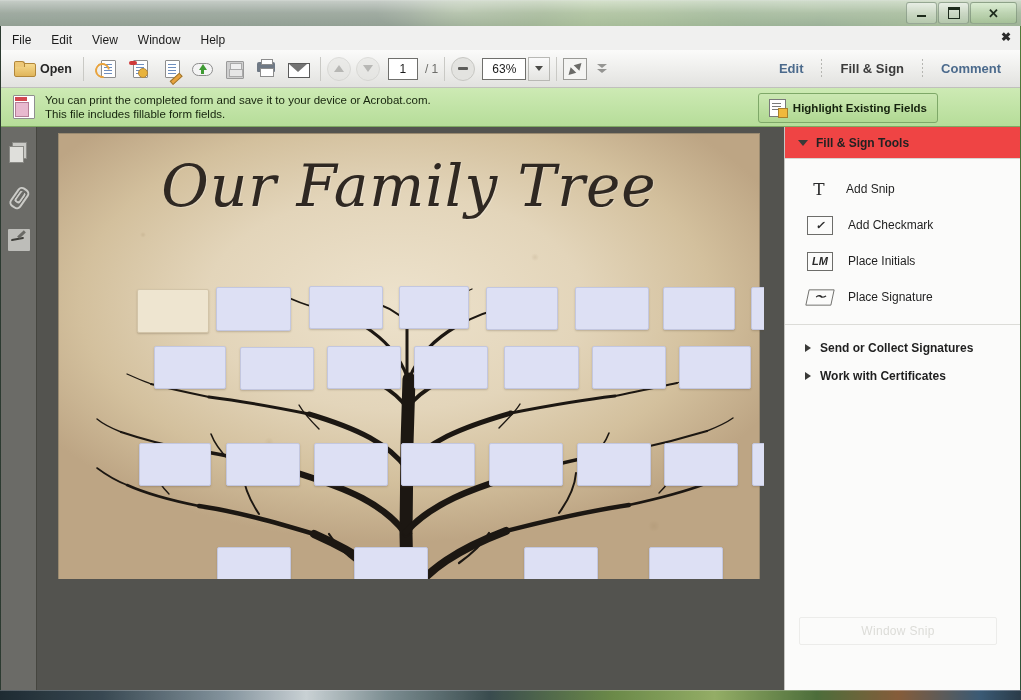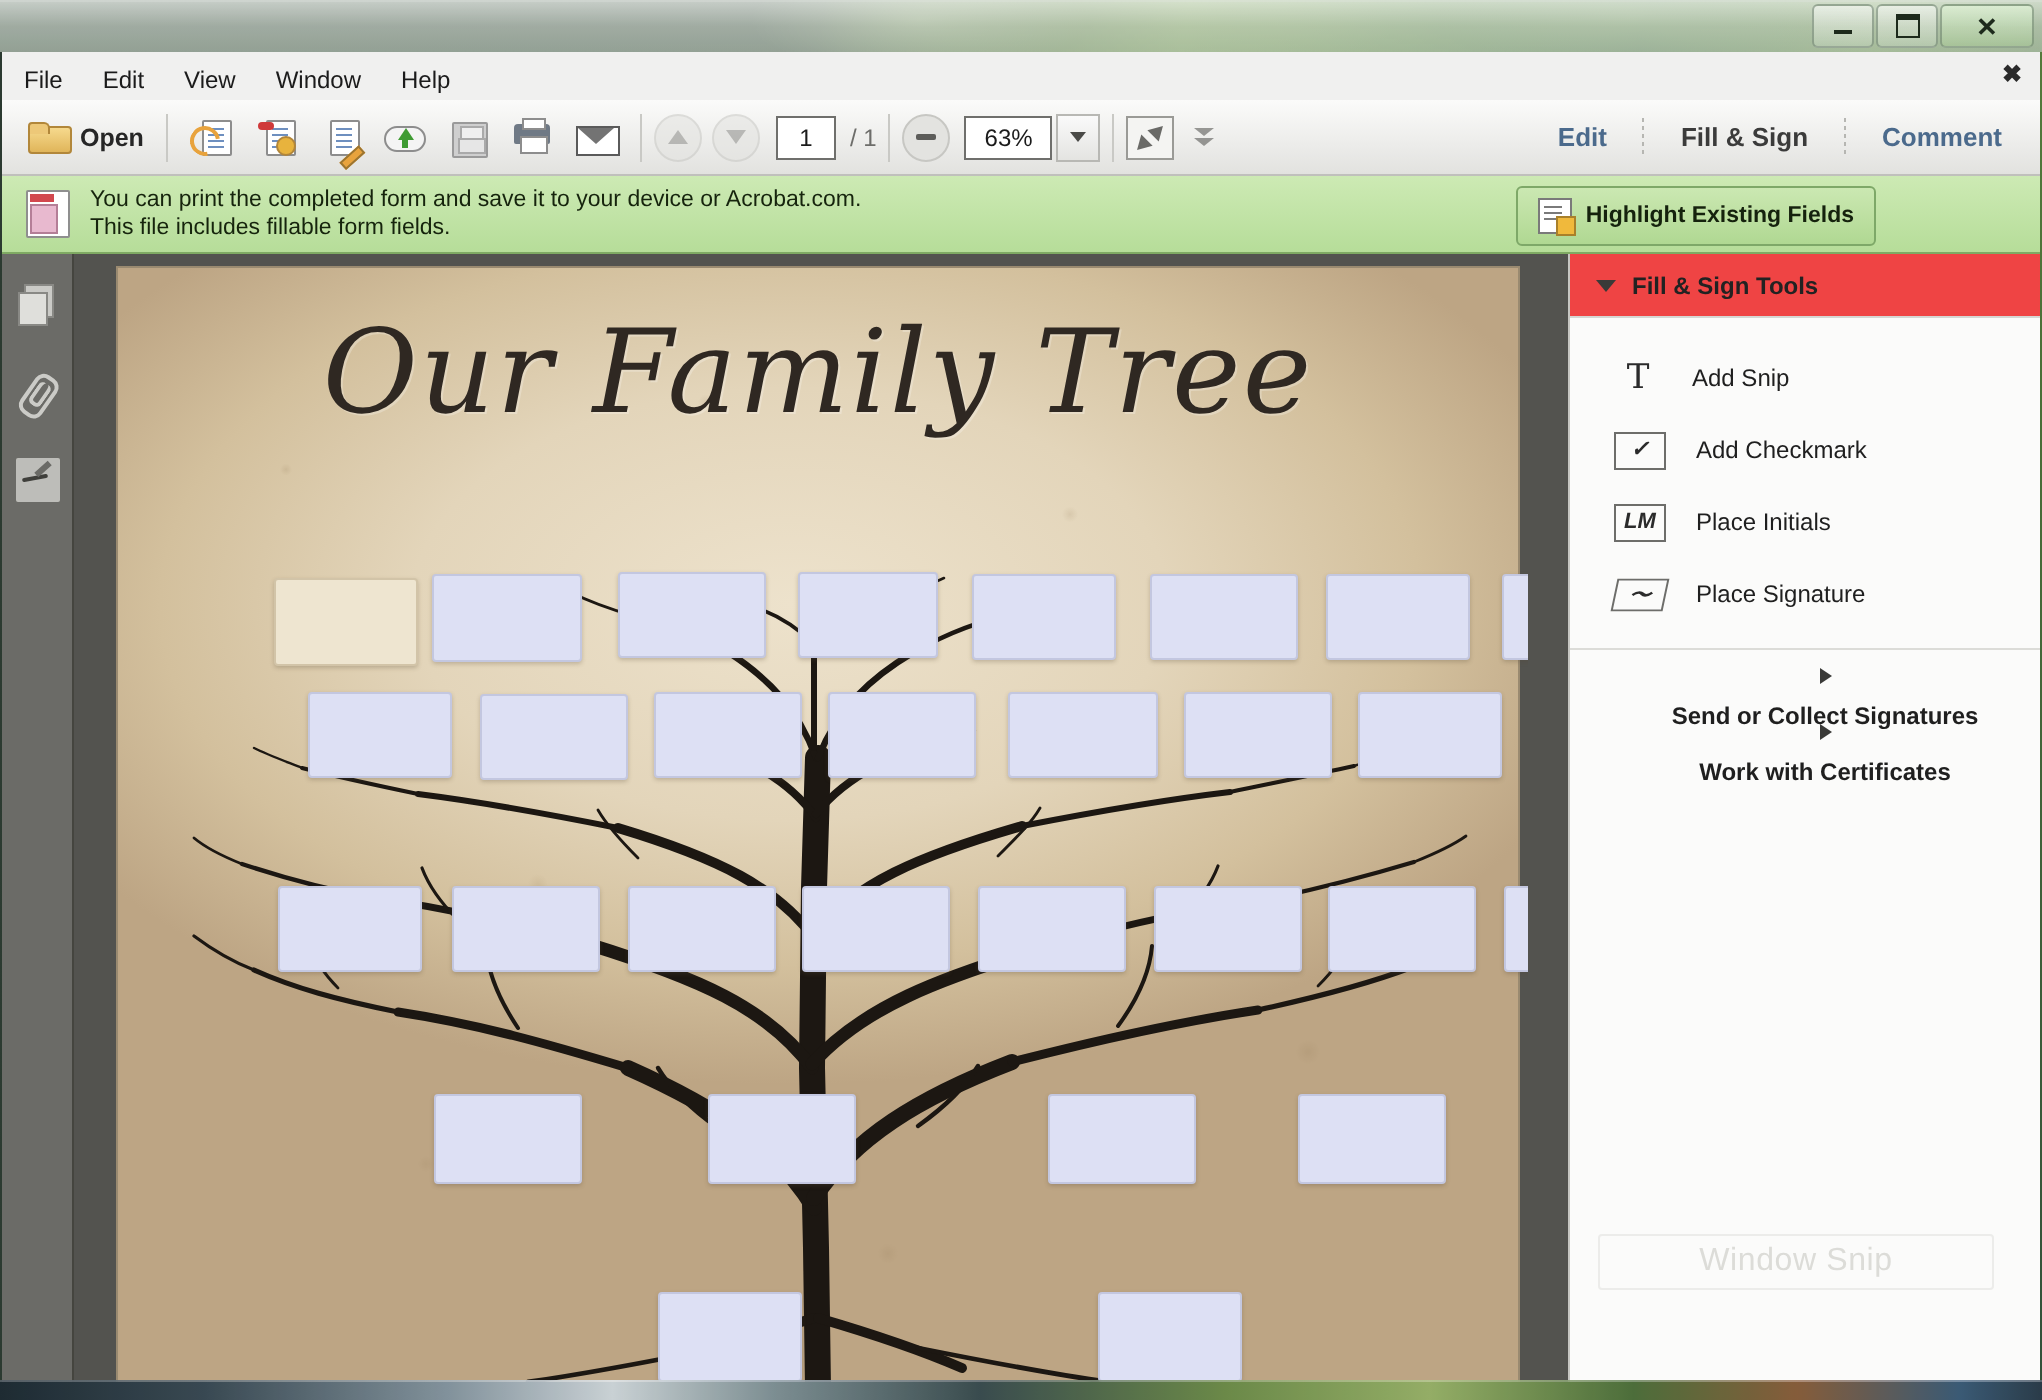--- a/index.html
+++ b/index.html
@@ -140,21 +140,21 @@
   .lnav.clip:before{content:"";position:absolute;left:6px;top:1px;width:9px;height:19px;
     border:2px solid #d9d9d5;border-radius:5px;}
   .lnav.clip:after{content:"";position:absolute;left:9px;top:5px;width:3px;height:11px;
     border:2px solid #d9d9d5;border-radius:3px;border-top:none;}
   .lnav.sign{background:#c9c9c5;border-radius:1px;}
   .lnav.sign:before{content:"";position:absolute;left:3px;top:9px;width:13px;height:2px;background:#3a3a36;
     transform:rotate(-10deg);border-radius:1px;}
   .lnav.sign:after{content:"";position:absolute;left:9px;top:4px;width:9px;height:3px;background:#6a6a66;
     transform:rotate(-42deg);}
   
-  #pagewrap{position:absolute;left:37px;top:0;width:726px;height:564px;overflow:hidden;background:#53534f;}
+  #pagewrap{position:absolute;left:37px;top:0;width:726px;height:452px;overflow:hidden;background:#53534f;}
   #page{position:absolute;left:21px;top:7px;width:700px;height:560px;
     background:
       radial-gradient(ellipse 420px 240px at 48% 30%,#ede2cc 0%,#e3d5ba 45%,#d3c09d 75%,#bda584 100%),
       linear-gradient(135deg,#c7ad8a,#e6dac1 35%,#dbcba9 65%,#c3a782);
     box-shadow:0 0 0 1px #9a8a70;}
   #page:before{content:"";position:absolute;inset:0;opacity:.35;
     background:
       radial-gradient(circle 3px at 12% 18%,rgba(150,125,90,.5),transparent),
       radial-gradient(circle 5px at 30% 55%,rgba(160,135,95,.4),transparent),
       radial-gradient(circle 4px at 68% 22%,rgba(150,125,90,.45),transparent),
@@ -188,26 +188,26 @@
     border-left:8px solid transparent;border-right:8px solid transparent;border-bottom:7px solid #fbfbfa;z-index:3;}
   .tool-row{height:36px;display:flex;align-items:center;gap:15px;padding-left:22px;box-sizing:border-box;}
   .tool-ico{width:24px;height:22px;display:flex;align-items:center;justify-content:center;
     font-family:"DejaVu Serif",serif;font-size:17px;color:#2b2b2b;}
   .tool-ico.boxed{border:1px solid #6d6d6a;font-size:11px;font-family:"Liberation Sans",sans-serif;
     font-style:italic;font-weight:bold;width:24px;height:17px;}
   .check-glyph{font-size:17px;color:#2b2b2b;line-height:1;}
   .sig-glyph{font-size:13px;color:#2b2b2b;transform:skewX(-12deg) scaleY(.85);}
   .tool-label{font-size:12px;color:#1f1f1f;}
   .panel-div{height:1px;background:#dcdcd8;margin:9px 0;}
-  .sec-row{height:28px;display:flex;align-items:center;gap:9px;padding-left:20px;box-sizing:border-box;flex-direction:column;}
+  .sec-row{height:28px;display:flex;align-items:center;gap:9px;padding-left:20px;box-sizing:border-box;}
   .sec-row .tri-r{width:0;height:0;border-top:4.5px solid transparent;border-bottom:4.5px solid transparent;border-left:6px solid #3a3a38;}
   .sec-label{font-size:12px;font-weight:bold;color:#1f1f1f;}
   #window-snip{position:absolute;left:14px;top:490px;width:196px;height:26px;
     border:1px solid #ececea;border-radius:2px;display:flex;align-items:center;justify-content:center;}
-  #window-snip-label{font-size:16px;color:#dcdcd8;letter-spacing:.3px;}
+  #window-snip-label{font-size:12px;color:#dcdcd8;letter-spacing:.3px;}
   
   #taskbar{position:absolute;left:0;bottom:0;width:1021px;height:9px;
     background:linear-gradient(90deg,#1d2a33,#3a4a55 10%,#8a9aa5 22%,#d6dde2 30%,#7f8f99 38%,#35454f 48%,#6d8a4a 60%,#9bb36a 70%,#4a6a3a 80%,#8a5a3a 88%,#3a5a7a 96%,#2a3a4a);
     opacity:.92;border-top:1px solid rgba(255,255,255,.25);}
 </style>
 </head>
 <body>
 
 <div id="wallpaper"></div>
 

